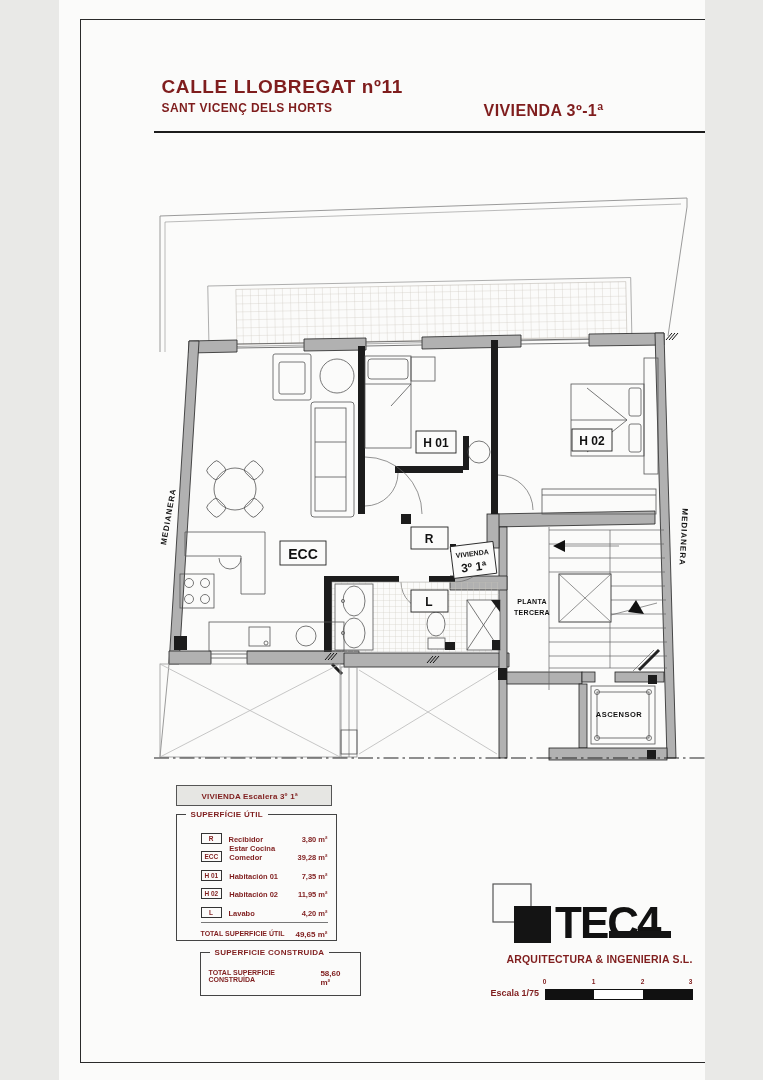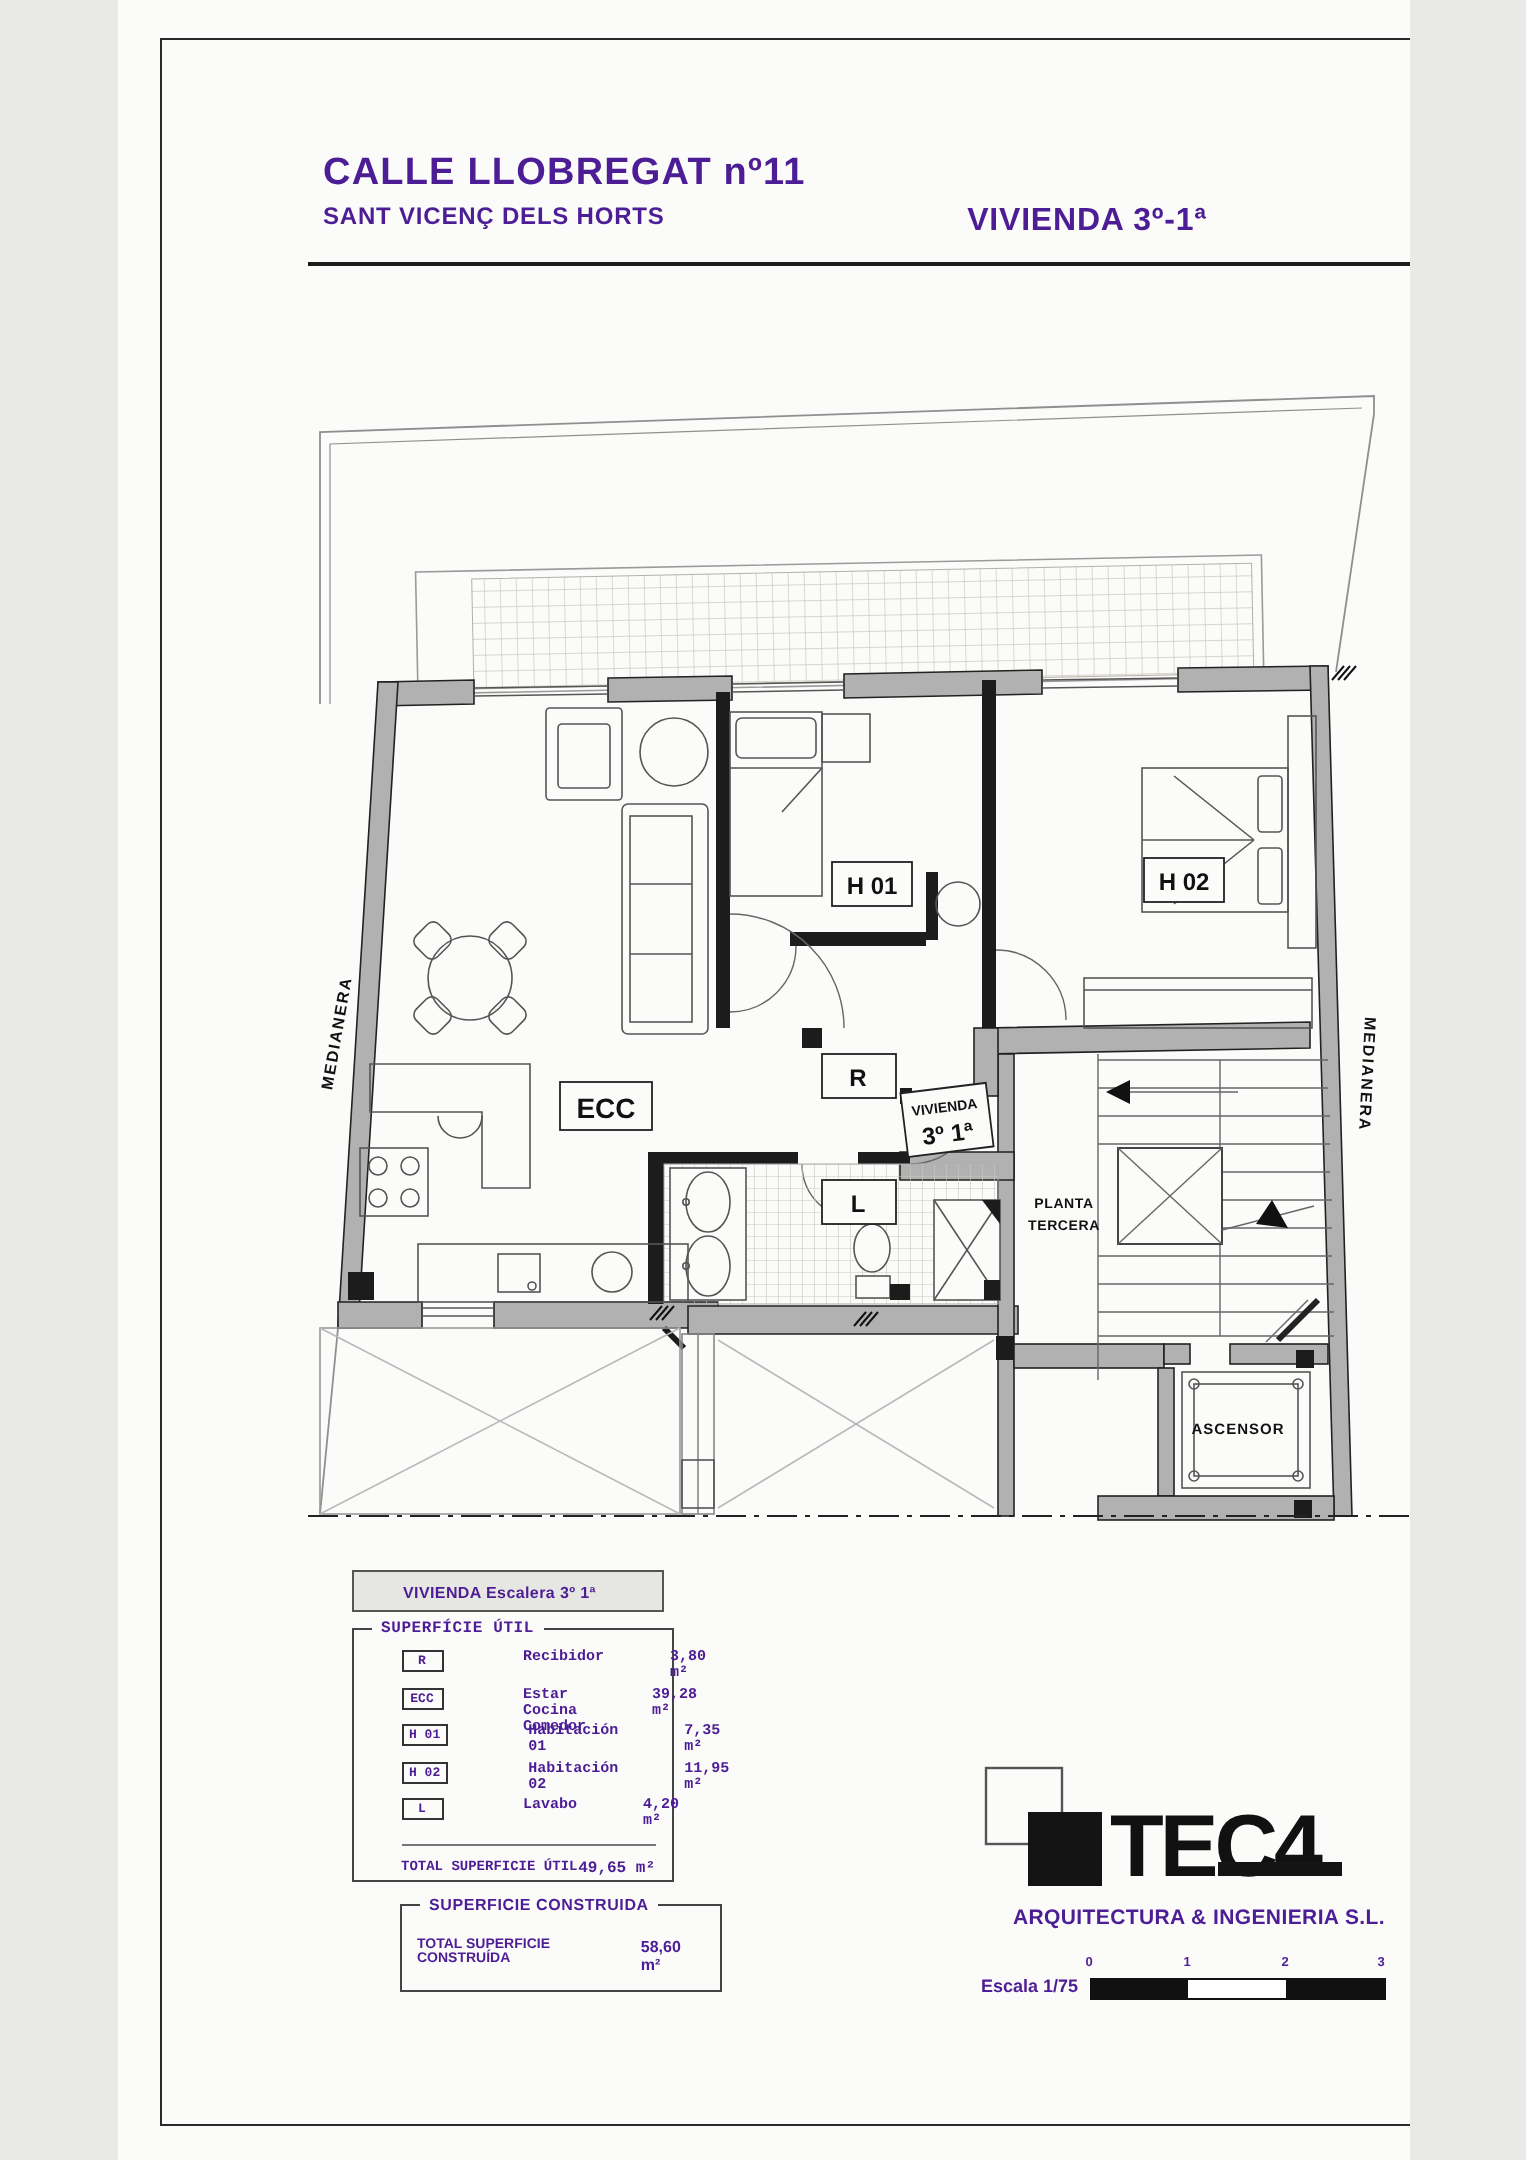--- a/index.html
+++ b/index.html
@@ -1,38 +1,38 @@
 <!DOCTYPE html>
 <html><head>
 <meta charset="utf-8">
 <style>
   html,body{margin:0;padding:0;background:#e9e9e7;}
   .page{position:relative;width:646px;height:1080px;background:#fbfbfa;
-        font-family:"Liberation Sans",sans-serif;color:#4c1d95;overflow:hidden;margin:0 auto;}
+        font-family:"Liberation Sans",sans-serif;color:#7f1d1d;overflow:hidden;margin:0 auto;}
   .sheet-border{position:absolute;left:21px;top:19px;width:723px;height:1042px;
         border:1.5px solid #2a2a2a;}
   
   .title-block{position:absolute;left:103px;top:76px;}
   .addr1{font-size:19px;font-weight:bold;letter-spacing:.6px;}
   .addr2{font-size:12px;font-weight:bold;letter-spacing:.4px;margin-top:3px;}
   .unit{position:absolute;right:101px;top:102px;font-size:16px;font-weight:bold;letter-spacing:.4px;}
   .header-rule{position:absolute;left:95px;top:131px;width:573px;height:2px;background:#1c1c1c;}
   
   .plan-svg{position:absolute;left:90px;top:185px;width:560px;height:590px;}
   svg text{fill:#111;}
   
   .legend-title{position:absolute;left:117px;top:785px;width:156px;height:21px;
         background:#e6e6e3;border:1px solid #555;font-size:8px;font-weight:bold;
         line-height:21px;padding-left:25px;letter-spacing:.2px;box-sizing:border-box;}
   .box{position:absolute;border:1px solid #444;box-sizing:border-box;background:#fbfbfa;}
-  .box-util{left:117px;top:814px;width:161px;height:127px;padding:10px 8px 0 24px;font-family:Liberation Mono, monospace;}
+  .box-util{left:117px;top:814px;width:161px;height:127px;padding:10px 8px 0 24px;}
   .box-cons{left:117px;top:952px;width:161px;height:44px;padding:14px 8px 0 8px;margin-left:24px;}
   .box-head{position:absolute;top:-5px;left:9px;background:#fbfbfa;padding:0 5px;
         font-size:8px;font-weight:bold;letter-spacing:.3px;white-space:nowrap;}
-  .lrow{display:flex;align-items:flex-start;height:18.5px;gap:33px;}
+  .lrow{display:flex;align-items:flex-end;height:18.5px;}
   .chip{border:1px solid #333;font-size:6.5px;font-weight:bold;padding:1px 3px;
         min-width:13px;text-align:center;flex:0 0 auto;}
   .lname{font-size:7.5px;font-weight:bold;margin-left:7px;flex:1;}
   .larea{font-size:7.5px;font-weight:bold;}
   .lsep{border-top:1px solid #777;margin-top:4px;}
   .ltotal{display:flex;justify-content:space-between;font-size:7px;font-weight:bold;margin-top:7px;}
   .ltotal .larea{font-size:8px;}
   
   .firm{position:absolute;left:430px;top:878px;width:204px;}
   .firm-name{position:absolute;left:430px;top:953px;width:204px;text-align:right;

